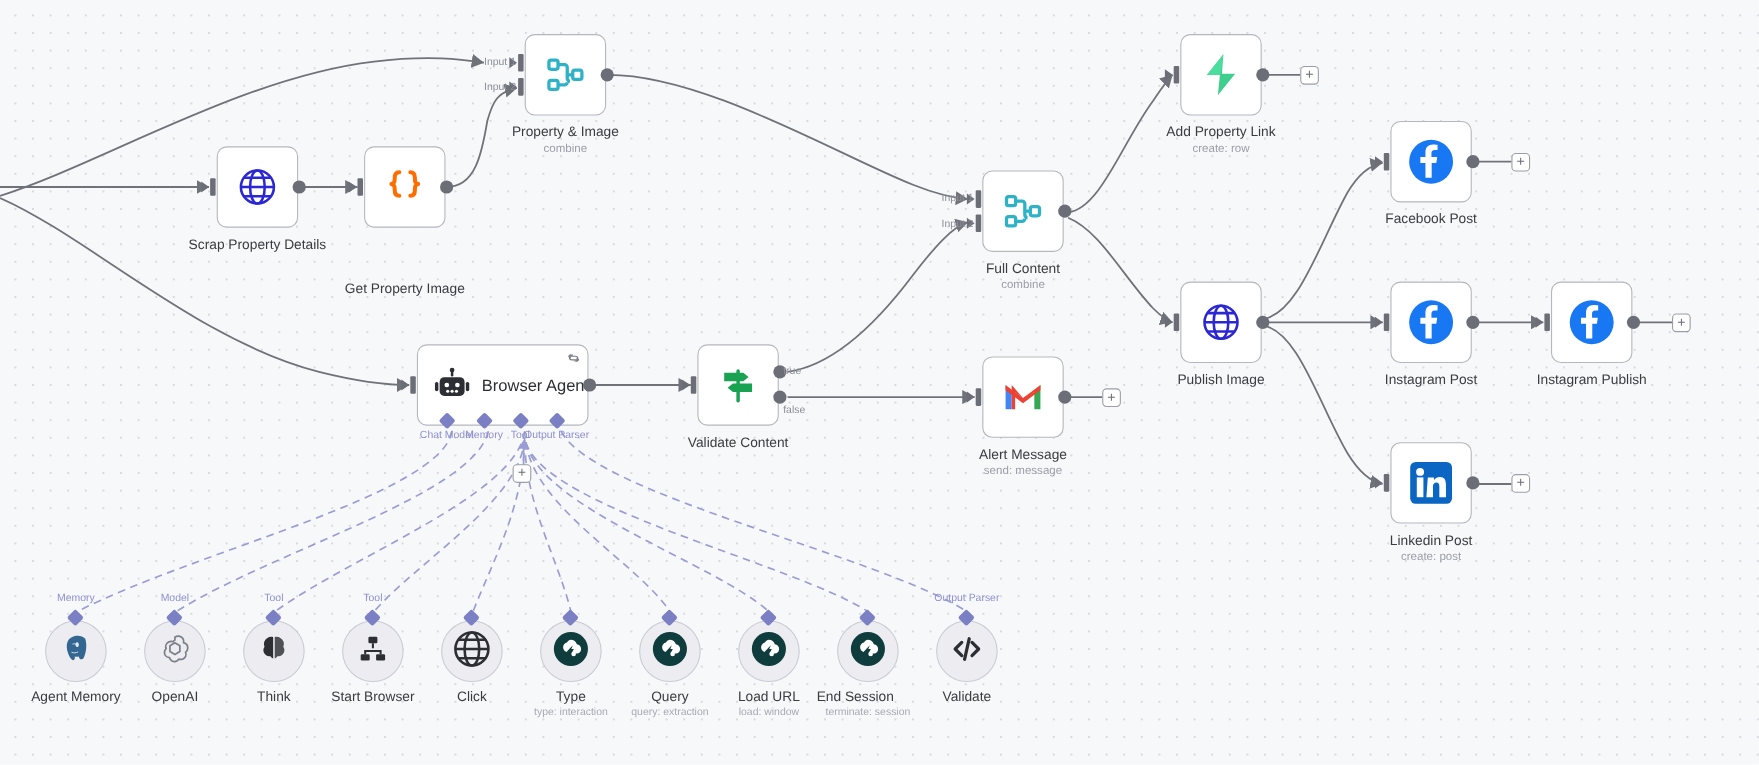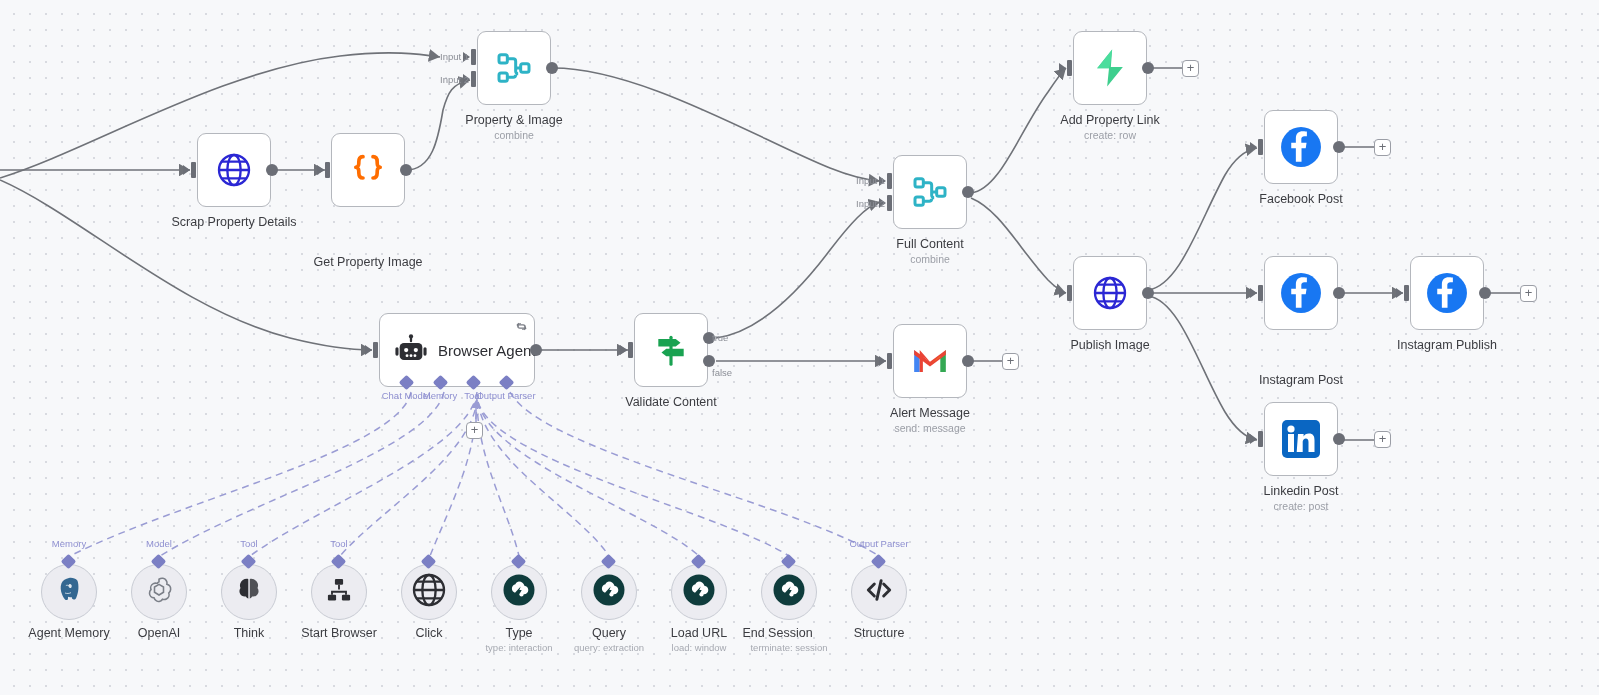--- a/index.html
+++ b/index.html
@@ -343,21 +343,21 @@
       <div class="in-arrow" style="left: 1250px; top: 142px;"></div>
       <div class="out-dot" style="left: 1333px; top: 141px;"></div>
       <div class="node" style="left: 1264px; top: 256px;">
         <span class="ico">
           <svg width="42" height="42" viewBox="0 0 40 40">
         <circle cx="20" cy="20" r="19" fill="#1877f2"></circle>
         <path d="M24.5 21.2l.8-5.2h-5v-3.4c0-1.4.7-2.8 3-2.8h2.3V5.3S23.5 5 21.6 5c-3.9 0-6.5 2.4-6.5 6.7V16h-4.4v5.2h4.4V34h5.4V21.2z" fill="#fff"></path>
           </svg>
         </span>
       </div>
-      <div class="node-title" style="left: 1191px; top: 338px; width: 220px; margin-top: 35px;">Instagram Post</div>
+      <div class="node-title" style="left: 1191px; top: 338px; width: 220px;">Instagram Post</div>
       <div class="in-port" style="left: 1258px; top: 285px;"></div>
       <div class="in-arrow" style="left: 1250px; top: 288px;"></div>
       <div class="out-dot" style="left: 1333px; top: 287px;"></div>
       <div class="node" style="left: 1410px; top: 256px;">
         <span class="ico">
           <svg width="42" height="42" viewBox="0 0 40 40">
         <circle cx="20" cy="20" r="19" fill="#1877f2"></circle>
         <path d="M24.5 21.2l.8-5.2h-5v-3.4c0-1.4.7-2.8 3-2.8h2.3V5.3S23.5 5 21.6 5c-3.9 0-6.5 2.4-6.5 6.7V16h-4.4v5.2h4.4V34h5.4V21.2z" fill="#fff"></path>
           </svg>
         </span>
@@ -488,21 +488,21 @@
       <div class="cnode-sub" style="left: 719px; top: 642px; width: 140px;">terminate: session</div>
       <div class="cnode" style="left: 851px; top: 564px;">
         <span><svg width="32" height="32" viewBox="0 0 24 24">
             <g fill="none" stroke="#2d2e33" stroke-width="2.2" stroke-linecap="round" stroke-linejoin="round">
         <path d="M8.5 7.5L4 12l4.5 4.5M15.5 7.5L20 12l-4.5 4.5M13.6 5l-3.2 14"></path>
             </g>
           </svg></span>
       </div>
       <div class="diamond" style="left: 873px; top: 556px;"></div>
       <div class="conn-label" style="left: 819px; top: 538px; width: 120px; text-align: center;">Output Parser</div>
-      <div class="cnode-title" style="left: 809px; top: 626px; width: 140px;">Structure</div>
+      <div class="cnode-title" style="left: 809px; top: 626px; width: 140px;">Validate</div>
     </div>
   <div id="labels-layer">
       <div class="diamond" style="left: 401px; top: 377px;"></div>
       <div class="conn-label" style="left: 356px; top: 390px; width: 100px; text-align: center;">Chat Model</div>
       <div class="diamond" style="left: 435px; top: 377px;"></div>
       <div class="conn-label" style="left: 390px; top: 390px; width: 100px; text-align: center;">Memory</div>
       <div class="diamond" style="left: 468px; top: 377px;"></div>
       <div class="conn-label" style="left: 423px; top: 390px; width: 100px; text-align: center;">Tool</div>
       <div class="diamond" style="left: 501px; top: 377px;"></div>
       <div class="conn-label" style="left: 456px; top: 390px; width: 100px; text-align: center;">Output Parser</div>

